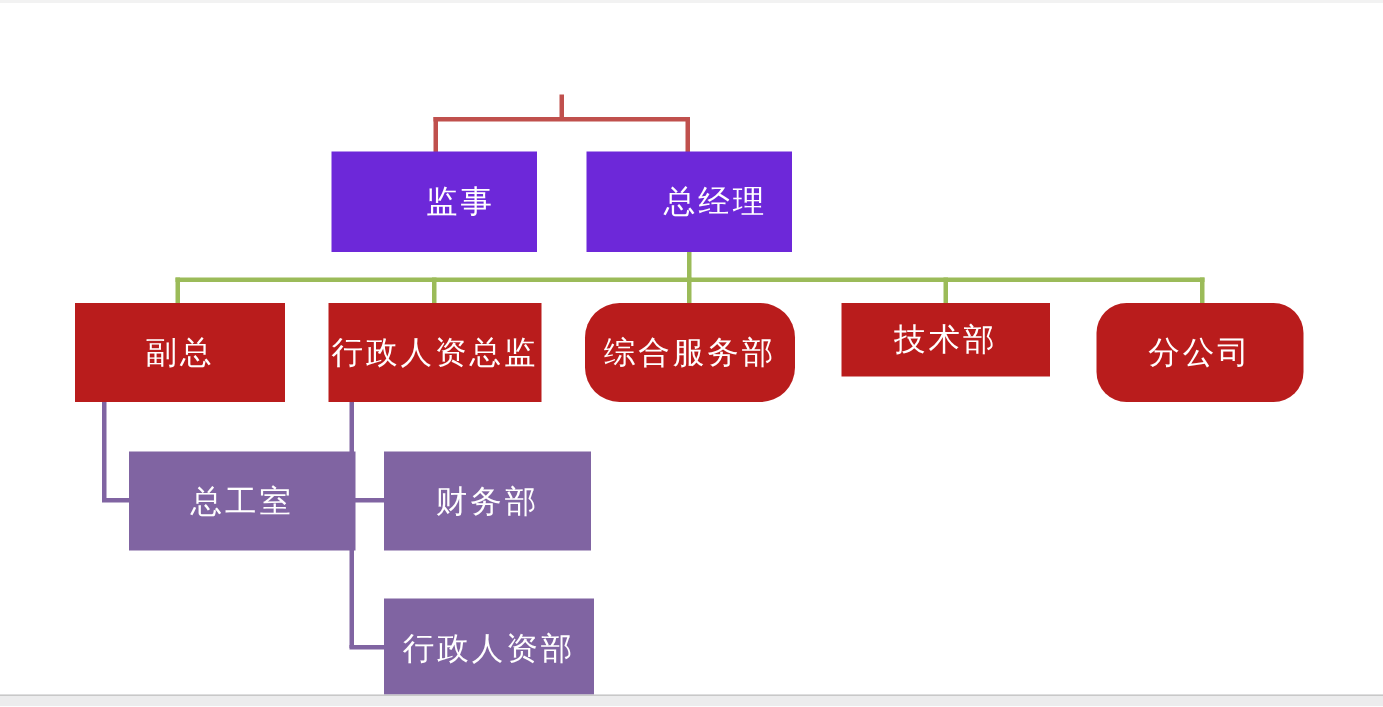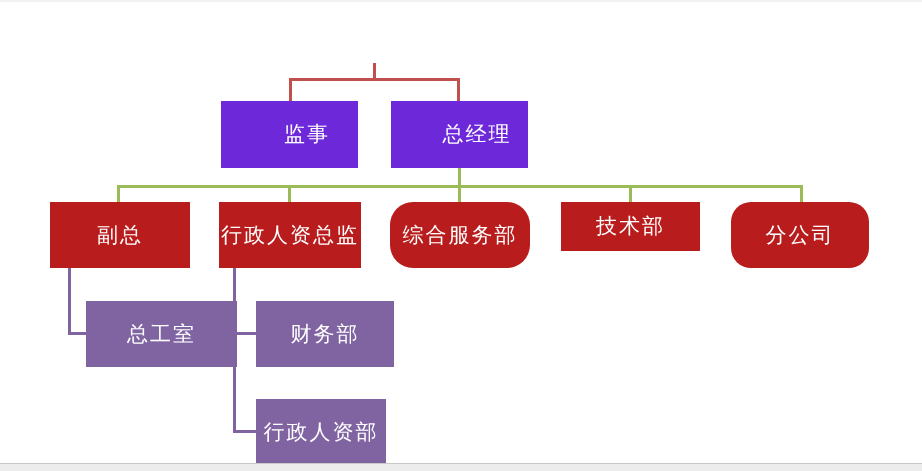--- a/index.html
+++ b/index.html
@@ -115,19 +115,19 @@
   <div class="node green" style="left:731px; top:202px; width:138px; height:66px;border-radius:20px;">
     <span>分公司</span>
   </div>
 
   <div class="node purple" style="left:86px; top:301px; width:151px; height:66px;">
     <span>总工室</span>
   </div>
   <div class="node purple" style="left:256px; top:301px; width:138px; height:66px;">
     <span>财务部</span>
   </div>
-  <div class="node purple" style="left:256px; top:399px; width:130px; height:66px;">
+  <div class="node purple" style="left:256px; top:399px; width:140px; height:66px;">
     <span>行政人资部</span>
   </div>
 
   <div class="bottom-strip"></div>
 
 </div>
 
 </body></html>

